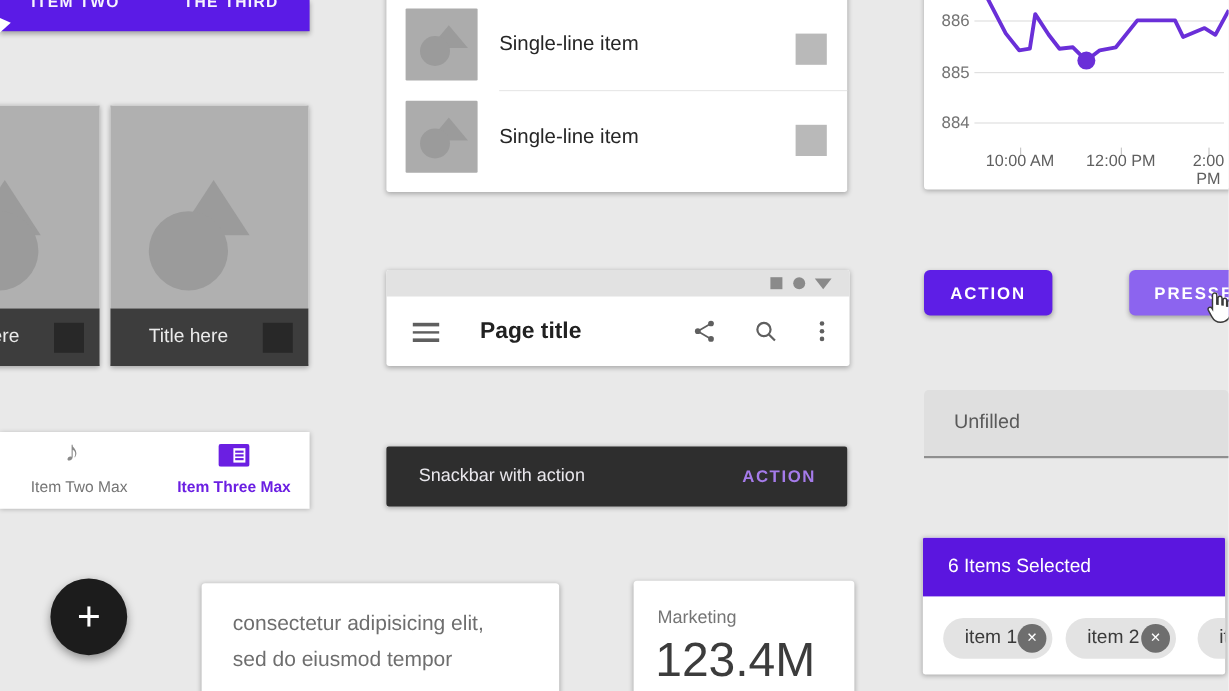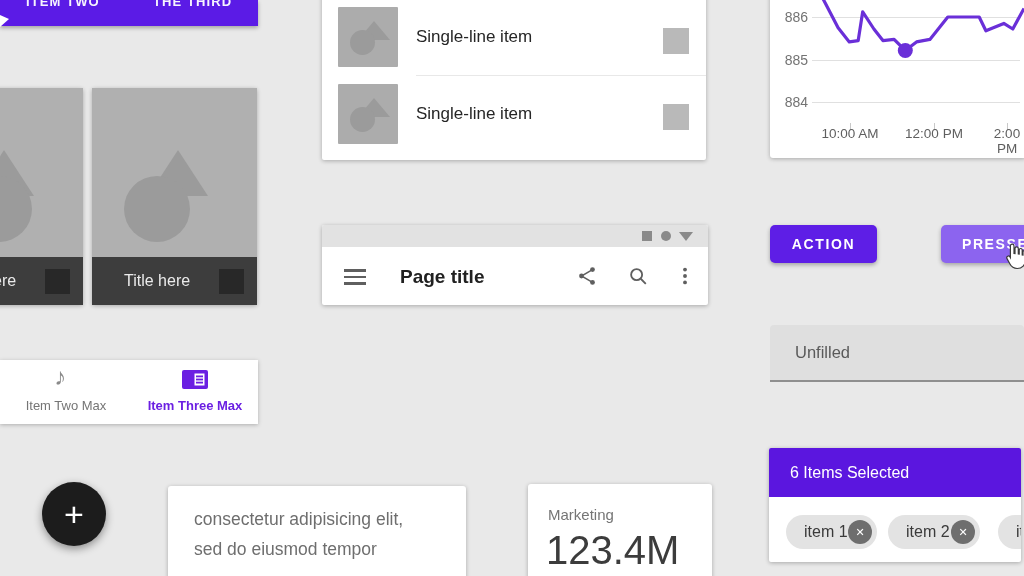--- a/index.html
+++ b/index.html
@@ -190,20 +190,24 @@
       <circle cx="10.5" cy="10.5" r="6" stroke="#5F5F5F" stroke-width="2" fill="none"></circle>
       <line x1="15" y1="15" x2="20.5" y2="20.5" stroke="#5F5F5F" stroke-width="2"></line>
     </svg>
     <svg class="bar-icon" style="left:352px;" viewBox="0 0 24 24">
       <circle cx="12" cy="5" r="2.1" fill="#5F5F5F"></circle>
         <circle cx="12" cy="12" r="2.1" fill="#5F5F5F"></circle>
         <circle cx="12" cy="19" r="2.1" fill="#5F5F5F"></circle>
     </svg>
   </div>
 
+  <div class="abs snackbar">
+    <span class="snack-msg">Snackbar with action</span>
+    <span class="snack-action">ACTION</span>
+  </div>
 
   <div class="card loremcard">
     <div class="lorem">
       <div>consectetur adipisicing elit,</div>
       <div>sed do eiusmod tempor</div>
     </div>
   </div>
 
   <div class="card statcard">
     <span class="stat-label">Marketing</span>

